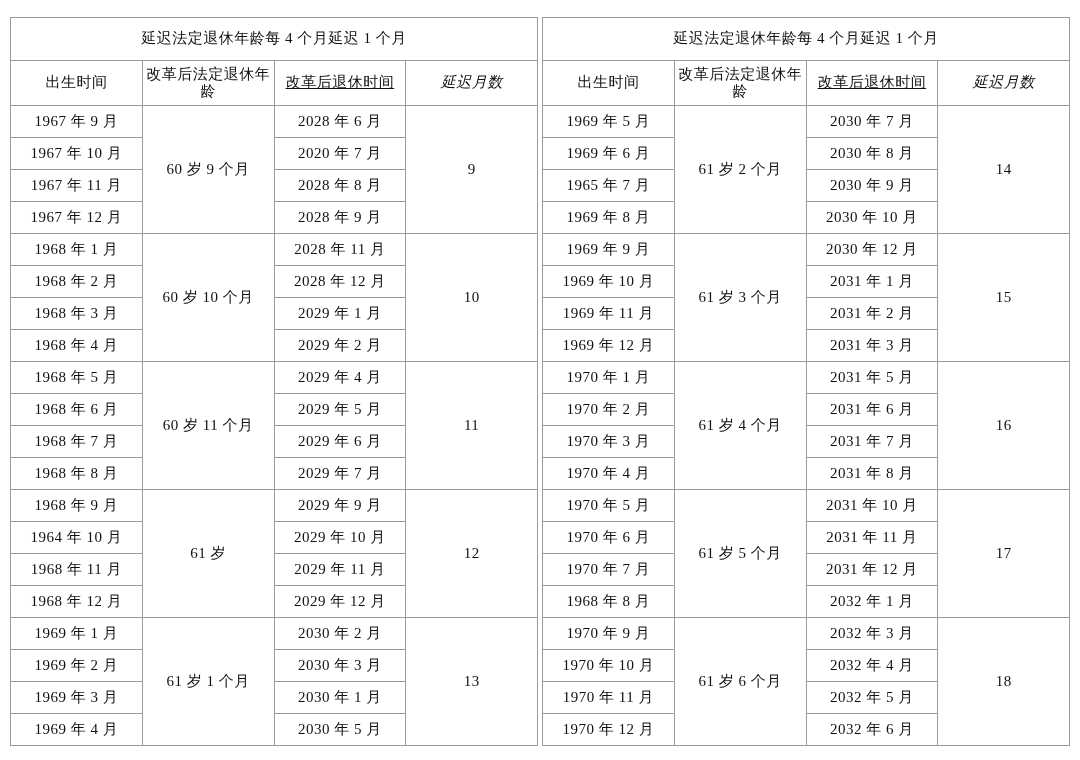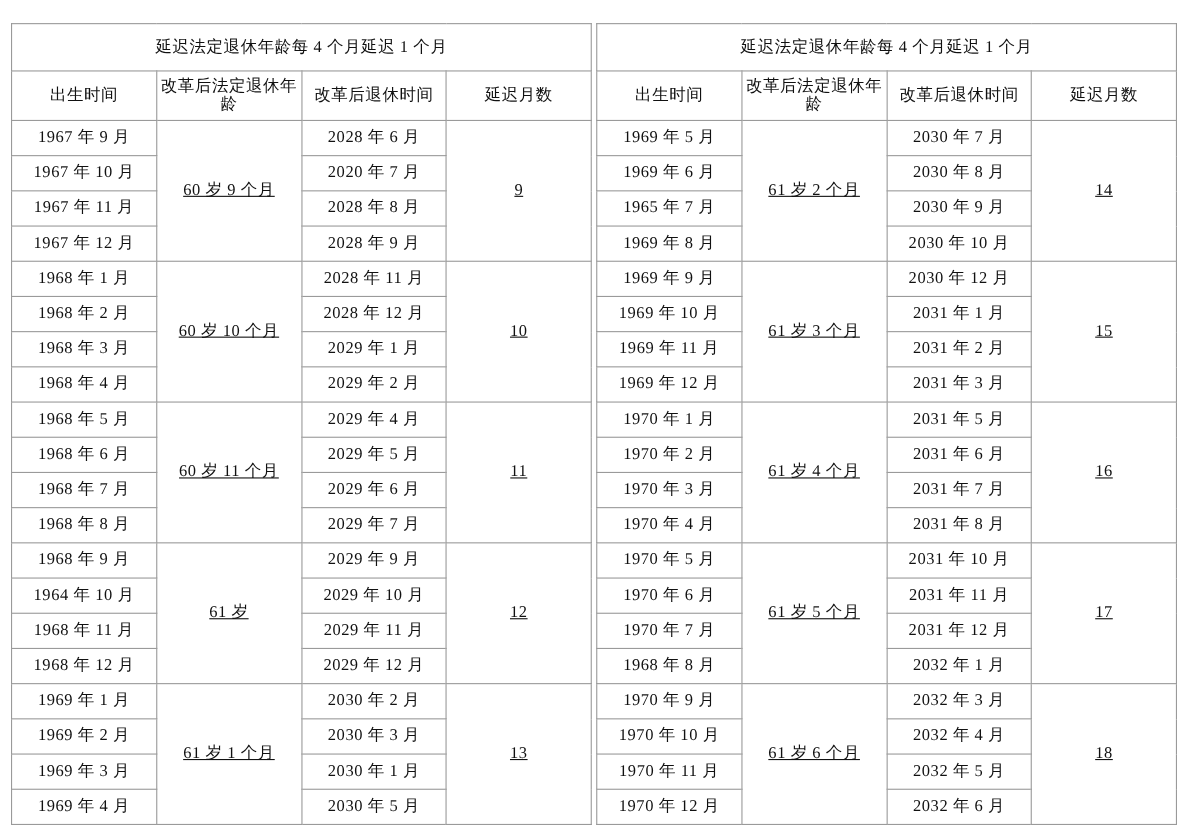--- a/index.html
+++ b/index.html
@@ -15,21 +15,21 @@
     overflow: hidden;
   }
   .page {
     width: 1080px;
     height: 760px;
     box-sizing: border-box;
     padding: 12px 10px 10px 10px;
     display: flex;
     flex-direction: row;
     justify-content: space-between;
-    align-items: flex-end;
+    align-items: center;
   }
   table.sched {
     border-collapse: collapse;
     table-layout: fixed;
     width: 528px;
     background: #fff;
   }
   table.sched td, table.sched th {
     border: 1px solid #9a9a9a;
     text-align: center;
@@ -53,23 +53,23 @@
     font-size: 15.5px;
     font-weight: bold;
     letter-spacing: 0.8px;
   }
   .body-cell {
     height: 31px;
     font-size: 15px;
   }
   .col-birth { width: 118px; margin-left: 44px; }
   .col-age   { width: 168px; }
-  .col-ret   { width: 170px; }
-  .col-delay { width: 72px; }
-  .merged { font-size: 15px; text-decoration: underline; }
+  .col-ret   { width: 170px; text-decoration: underline; }
+  .col-delay { width: 72px; font-style: italic; }
+  .merged { font-size: 15px; }
 </style>
 </head>
 <body>
 
 <div class="page">
 
   <table class="sched">
     <tbody>
       <tr>
         <td class="caption-cell" colspan="4">延迟法定退休年龄每 4 个月延迟 1 个月</td>

